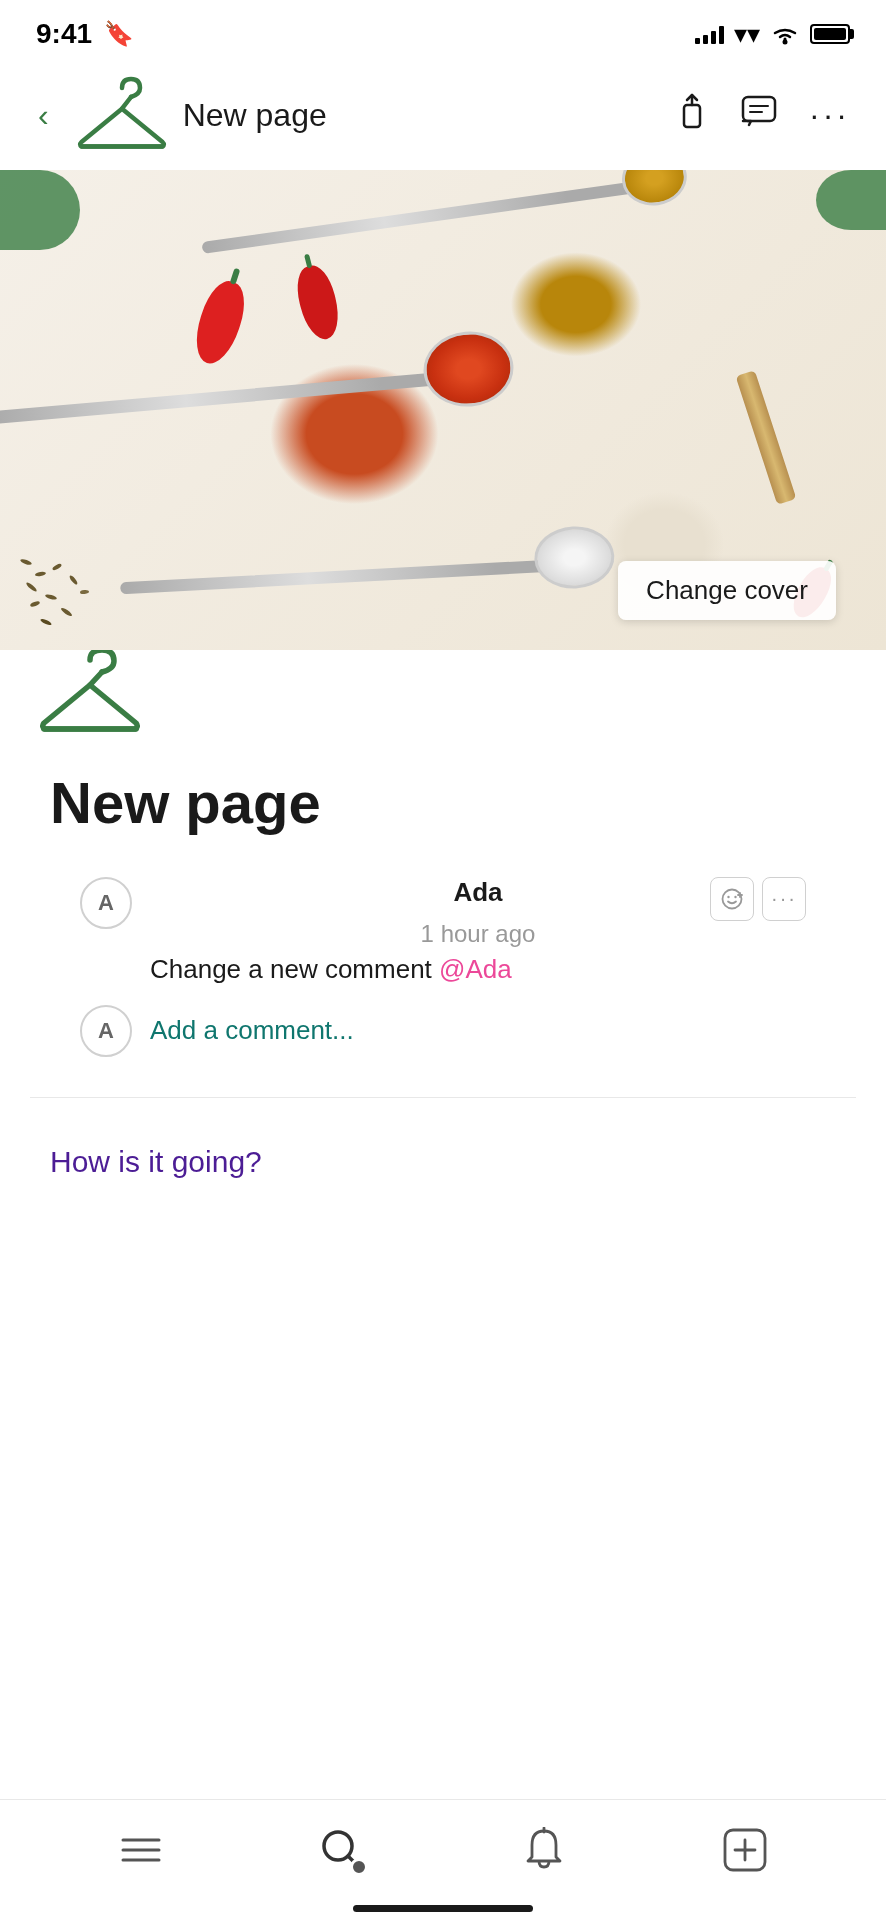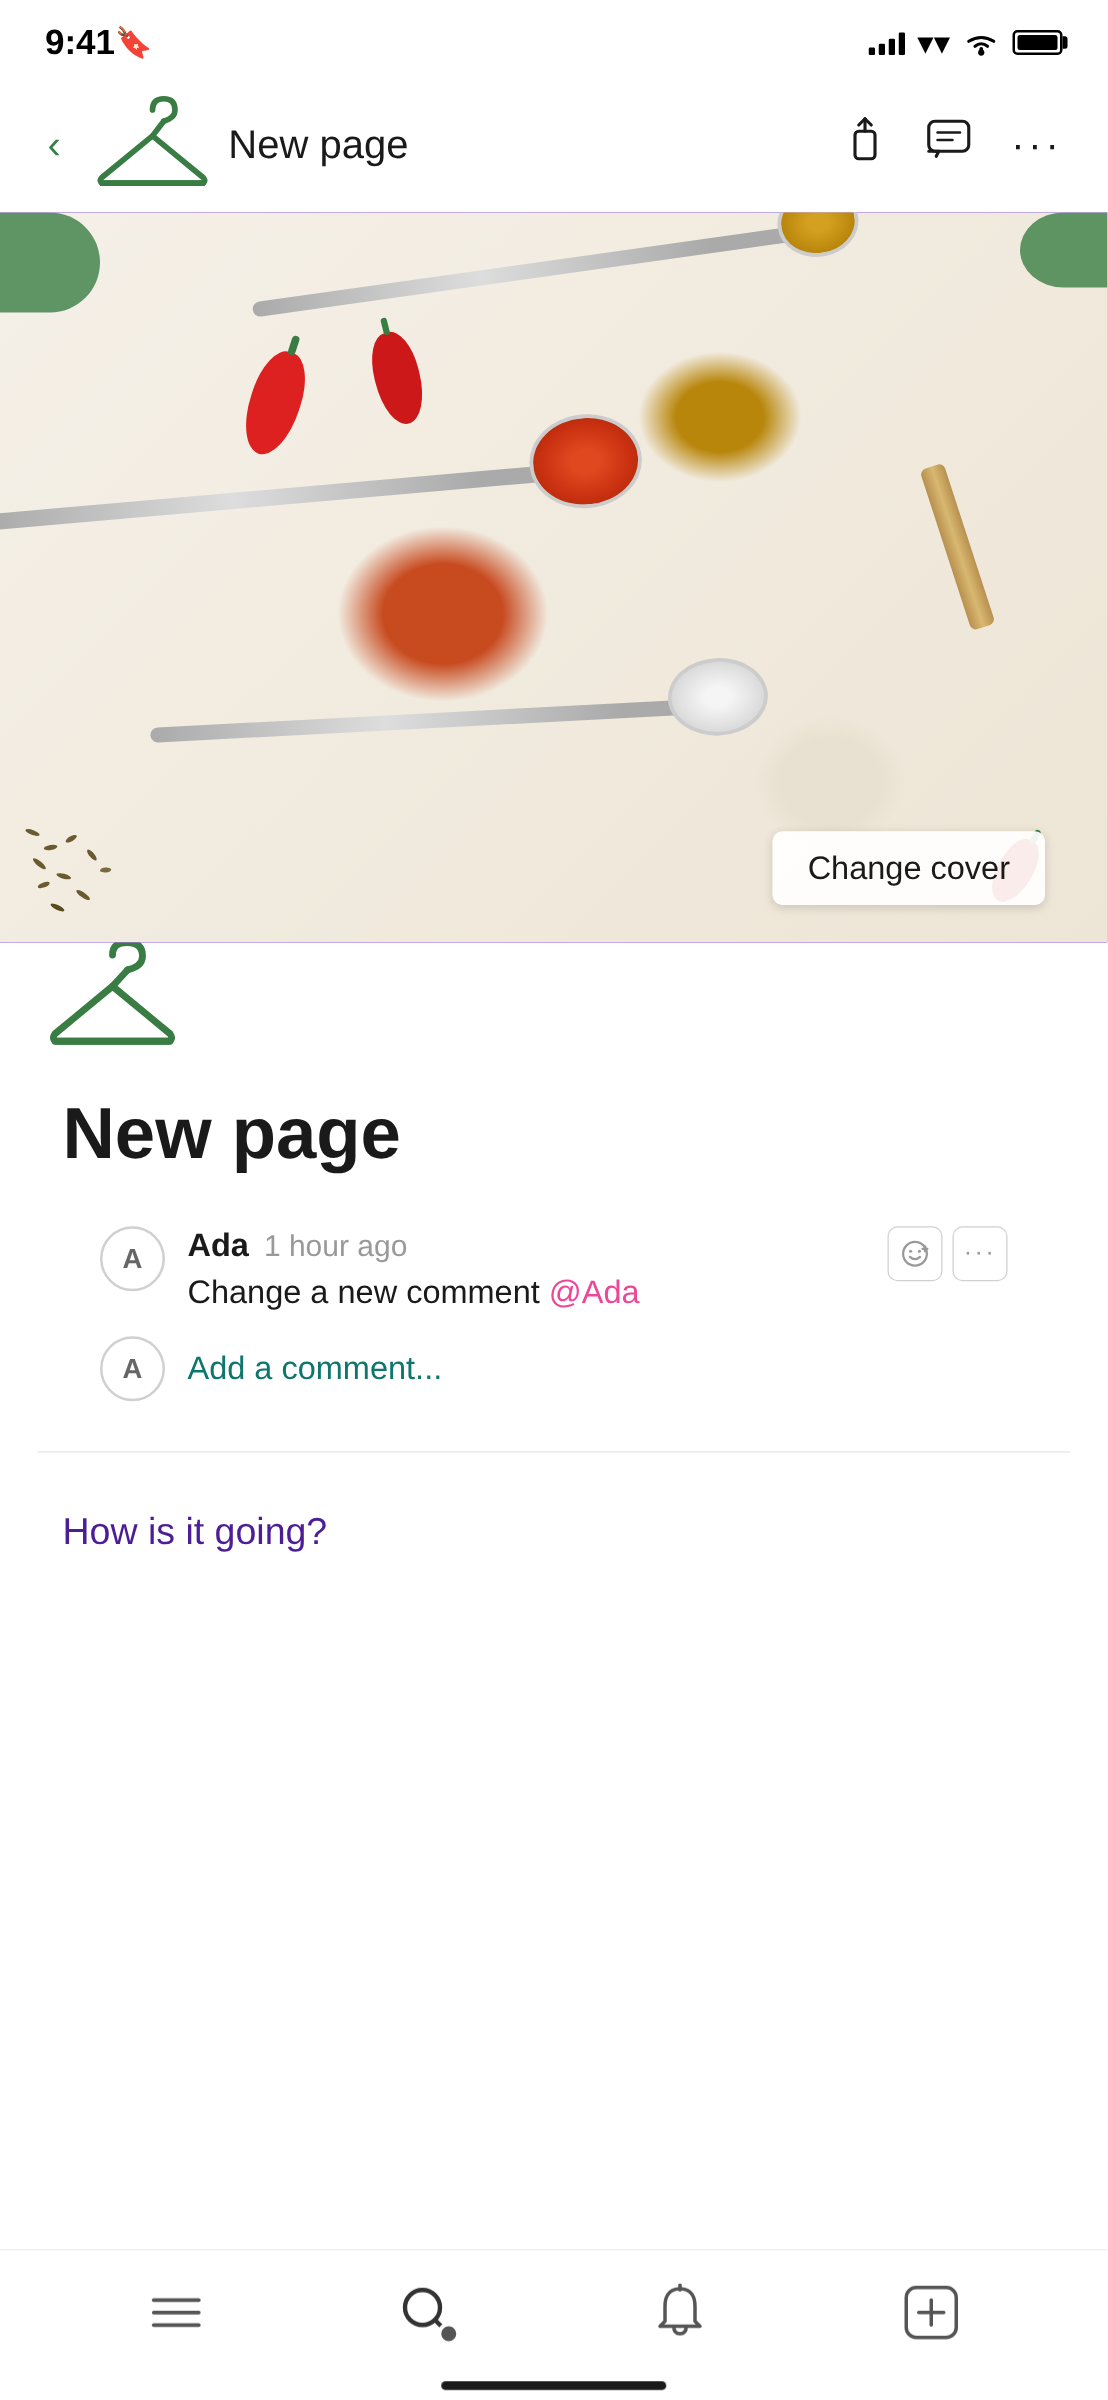--- a/index.html
+++ b/index.html
@@ -109,23 +109,23 @@
       font-size: 28px;
       color: #1a1a1a;
       cursor: pointer;
       padding: 6px;
     }
 
     
     .cover-image-container {
       position: relative;
       width: 100%;
-      height: 584px;
+      height: 480px;
       overflow: hidden;
-      background: #6d28d9;
+      background: #bef264;
     }
     .cover-image-bg {
       width: 100%;
       height: 100%;
       background: 
         radial-gradient(ellipse 120px 100px at 40% 55%, #c84b20 0%, #c84b20 40%, transparent 70%),
         radial-gradient(ellipse 100px 80px at 65% 28%, #b8860b 0%, #b8860b 35%, transparent 65%),
         radial-gradient(ellipse 80px 70px at 75% 78%, #e8e0d0 0%, #e8e0d0 50%, transparent 75%),
         linear-gradient(135deg, #f5f0e8 0%, #ede5d5 100%);
       position: relative;
@@ -223,23 +223,24 @@
       font-weight: 600;
       color: #666;
       flex-shrink: 0;
       background: #fff;
     }
     .comment-content {
       flex: 1;
     }
     .comment-author-line {
       display: flex;
-      align-items: flex-end;
+      align-items: center;
       gap: 12px;
       margin-bottom: 6px;
+      flex-direction: column;
     }
     .comment-author {
       font-size: 26px;
       font-weight: 700;
       color: #1a1a1a;
     }
     .comment-time {
       font-size: 24px;
       color: #999;
     }
@@ -338,21 +339,21 @@
       width: 180px;
       height: 7px;
       background: #1a1a1a;
       border-radius: 4px;
     }
   </style>
 </head>
 <body>
 
 <div class="status-bar">
-  <div style="display:flex;align-items:center;">
+  <div style="display:flex;align-items:center;gap:12px;">
     <span class="status-time">9:41</span>
     <span style="font-size:24px;color:#000;">🔖</span>
   </div>
   <div class="status-icons">
     <div class="signal-bars">
       <span></span>
         <span></span>
         <span></span>
         <span></span>
     </div>

